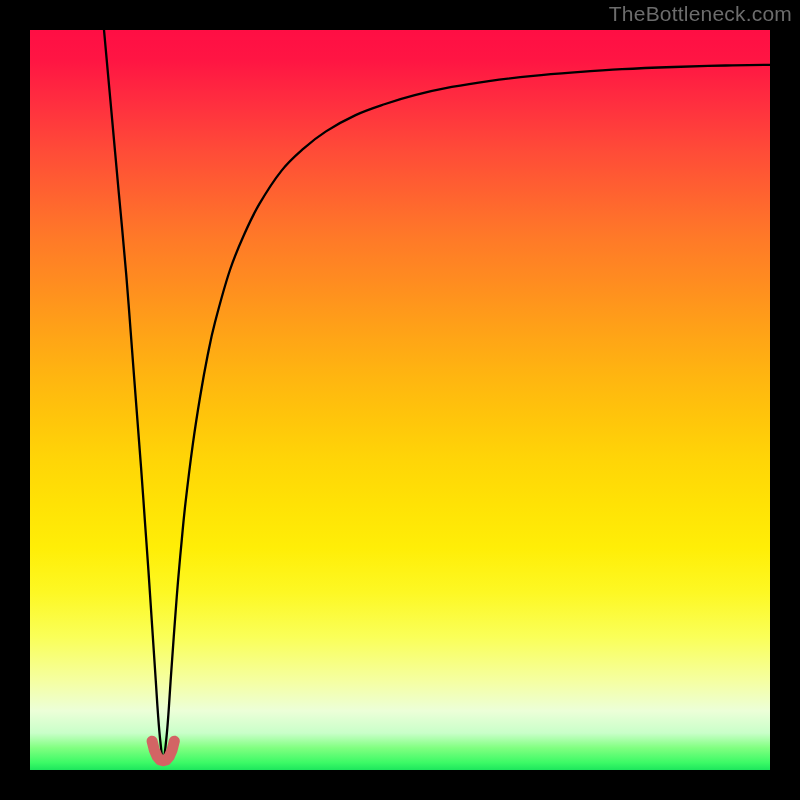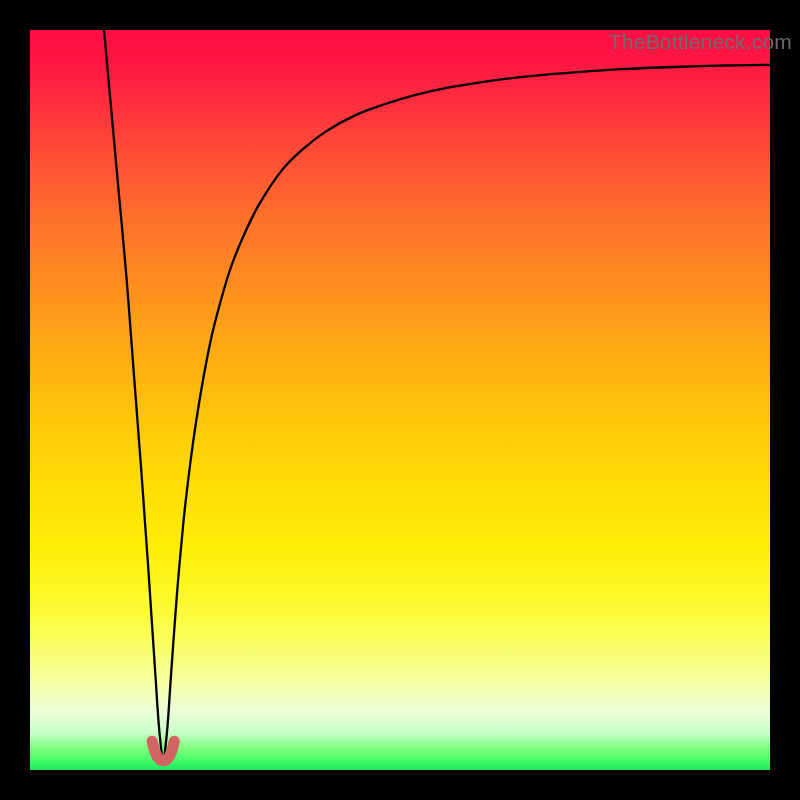--- a/index.html
+++ b/index.html
@@ -61,21 +61,20 @@
   }
   .watermark {
     position: absolute;
     top: 2px;
     right: 8px;
     color: #6c6c6c;
     font-size: 21px;
     font-weight: 400;
     letter-spacing: 0.2px;
     user-select: none;
-    margin-top: 28px;
   }
 </style>
 </head>
 <body>
 
 <div class="frame">
 
   <div class="plot-area">
     <div class="gradient-bg"></div>
     <svg class="curve-svg" viewBox="0 0 740 740" preserveAspectRatio="none">

